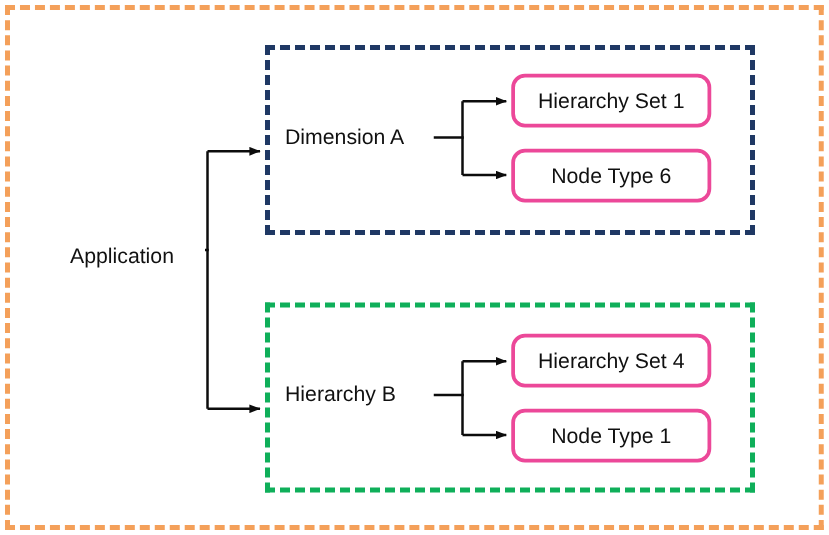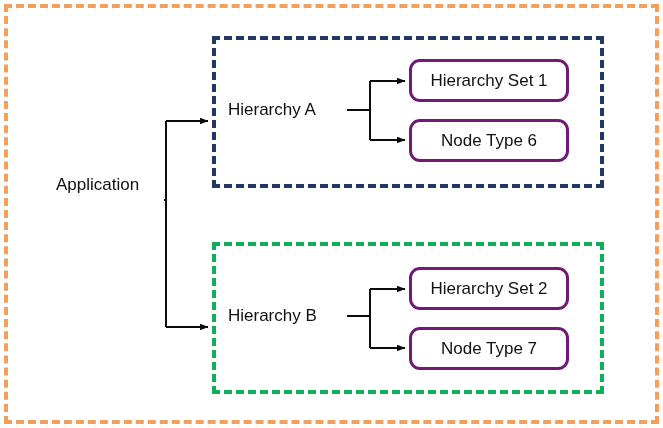--- a/index.html
+++ b/index.html
@@ -45,21 +45,21 @@
     height: 152px;
     border: 4px dashed #0FAF5A;
   }
   
   .node-box {
     position: absolute;
     box-sizing: border-box;
     left: 409px;
     width: 160px;
     height: 43px;
-    border: 3px solid #701a75;
+    border: 3px solid #ec4899;
     border-radius: 11px;
     background: #ffffff;
     display: flex;
     align-items: center;
     justify-content: center;
   }
   .node-box .node-label {
     font-size: 17px;
     color: #101010;
     line-height: 1;
@@ -70,21 +70,21 @@
   #node-hierarchy-set-2 { top: 267px; }
   #node-node-type-2     { top: 327px; }
   
   .text-label {
     position: absolute;
     font-size: 17px;
     color: #101010;
     line-height: 1;
     white-space: nowrap;
   }
-  #label-application  { left: 56px;  top: 176px; }
+  #label-application  { left: 56px;  top: 196px; }
   #label-dimension-a  { left: 228px; top: 101px; }
   #label-dimension-b  { left: 228px; top: 307px; }
   
   #connector-layer {
     position: absolute;
     left: 0;
     top: 0;
     width: 663px;
     height: 428px;
     pointer-events: none;
@@ -137,33 +137,33 @@
     <g>
       <line x1="347" y1="316" x2="371" y2="316"></line>
       <line x1="370" y1="289" x2="370" y2="348"></line>
       <line x1="370" y1="289" x2="405" y2="289" marker-end="url(#arrowhead)"></line>
       <line x1="370" y1="348" x2="405" y2="348" marker-end="url(#arrowhead)"></line>
     </g>
   </svg>
 
   <div class="text-label" id="label-application">Application</div>
 
-  <div class="text-label" id="label-dimension-a">Hierarchy A</div>
+  <div class="text-label" id="label-dimension-a">Dimension A</div>
 
   <div class="text-label" id="label-dimension-b">Hierarchy B</div>
 
   <div class="node-box" id="node-hierarchy-set-1">
     <span class="node-label">Hierarchy Set 1</span>
   </div>
 
   <div class="node-box" id="node-node-type-1">
     <span class="node-label">Node Type 6</span>
   </div>
 
   <div class="node-box" id="node-hierarchy-set-2">
-    <span class="node-label">Hierarchy Set 2</span>
+    <span class="node-label">Hierarchy Set 4</span>
   </div>
 
   <div class="node-box" id="node-node-type-2">
-    <span class="node-label">Node Type 7</span>
+    <span class="node-label">Node Type 1</span>
   </div>
 
 </div>
 
 </body></html>

